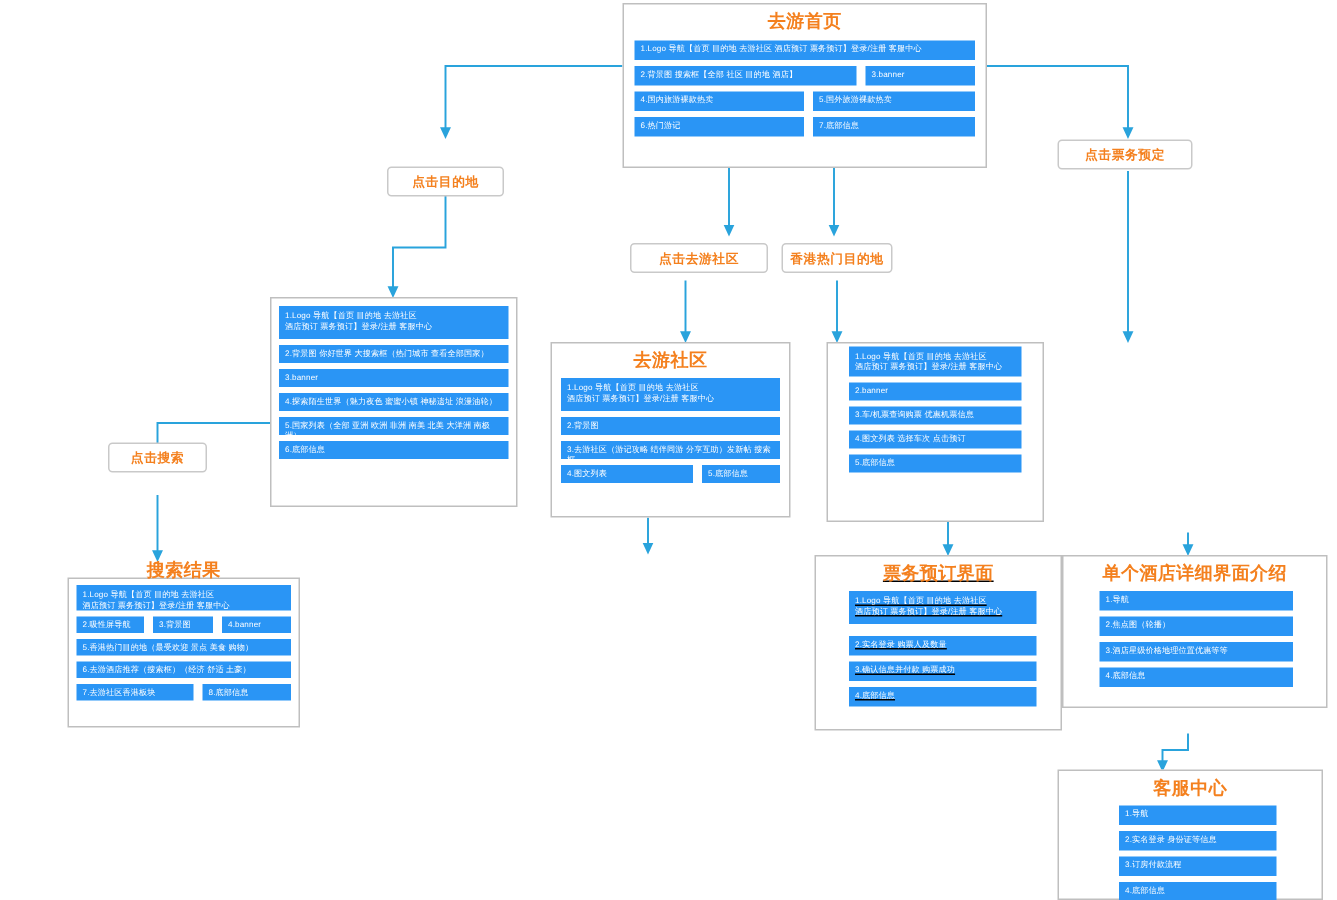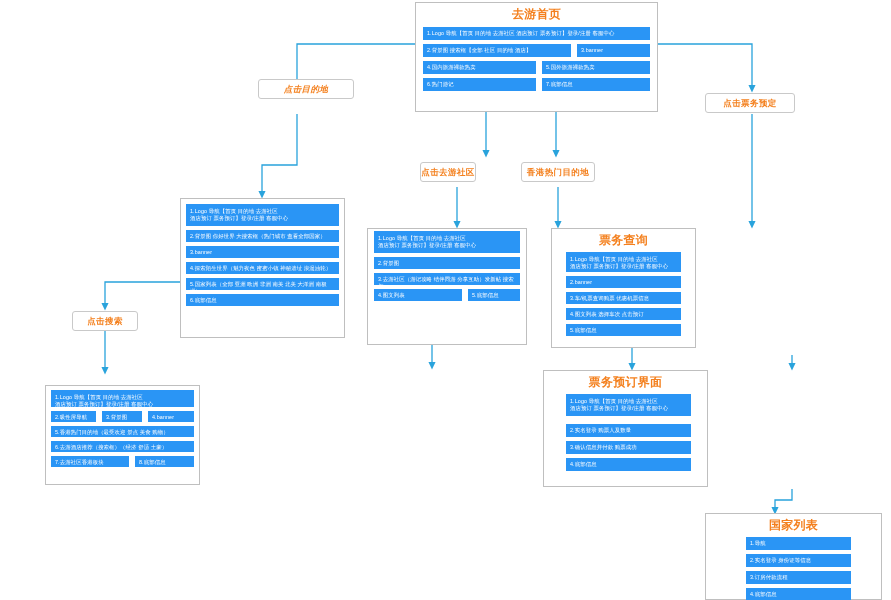--- a/index.html
+++ b/index.html
@@ -139,57 +139,57 @@
         <div class="row" style="width:113px;height:13px;">4.国内旅游裸款热卖</div>
         <div class="row" style="flex:1;height:13px;">5.国外旅游裸款热卖</div>
       </div>
       <div class="flexrow" style="margin-bottom:0;">
         <div class="row" style="width:113px;height:13px;">6.热门游记</div>
         <div class="row" style="flex:1;height:13px;">7.底部信息</div>
       </div>
     </div>
   </div>
 
-  <div class="label-node" style="left:258px; top:79px; width:96px;font-style:italic;">点击目的地</div>
+  <div class="label-node" style="left:258px; top:111px; width:78px;">点击目的地</div>
 
   <div class="label-node" style="left:705px; top:93px; width:90px;">点击票务预定</div>
 
-  <div class="label-node" style="left:420px; top:162px; width:56px;">点击去游社区</div>
+  <div class="label-node" style="left:420px; top:162px; width:92px;">点击去游社区</div>
 
   <div class="label-node" style="left:521px; top:162px; width:74px;">香港热门目的地</div>
 
-  <div class="label-node" style="left:72px; top:311px; width:66px;">点击搜索</div>
+  <div class="label-node" style="left:72px; top:295px; width:66px;">点击搜索</div>
 
   <div class="panel" style="left:180px; top:198px; width:165px; height:140px;">
     <div class="rows" style="padding:5px 5px 5px 5px;">
       <div class="row tall" style="height:22px;">1.Logo 导航【首页 目的地 去游社区
              酒店预订 票务预订】登录/注册 客服中心</div>
       <div class="row" style="height:12px;">2.背景图 你好世界 大搜索框（热门城市 查看全部国家）</div>
       <div class="row" style="height:12px;">3.banner</div>
       <div class="row" style="height:12px;">4.探索陌生世界（魅力夜色 蜜蜜小镇 神秘遗址 浪漫油轮）</div>
       <div class="row" style="height:12px;">5.国家列表（全部 亚洲 欧洲 非洲 南美 北美 大洋洲 南极洲）</div>
       <div class="row" style="height:12px;">6.底部信息</div>
     </div>
   </div>
 
   <div class="panel" style="left:367px; top:228px; width:160px; height:117px;">
+    <div class="panel-title">去游社区</div>
     <div class="rows" style="padding:2px 6px 6px 6px;">
       <div class="row tall" style="height:22px;">1.Logo 导航【首页 目的地 去游社区
              酒店预订 票务预订】登录/注册 客服中心</div>
       <div class="row" style="height:12px;">2.背景图</div>
       <div class="row" style="height:12px;">3.去游社区（游记攻略 结伴同游 分享互助）发新帖 搜索框</div>
       <div class="flexrow" style="margin-bottom:0;">
         <div class="row" style="width:88px;height:12px;">4.图文列表</div>
         <div class="row" style="flex:1;height:12px;">5.底部信息</div>
       </div>
     </div>
   </div>
 
   <div class="panel" style="left:551px; top:228px; width:145px; height:120px;">
-    <div class="panel-title">票务查询</div>
     <div class="rows" style="padding:2px 14px 6px 14px;">
       <div class="row tall" style="height:20px;">1.Logo 导航【首页 目的地 去游社区
 酒店预订 票务预订】登录/注册 客服中心</div>
       <div class="row" style="height:12px;">2.banner</div>
       <div class="row" style="height:12px;">3.车/机票查询购票  优惠机票信息</div>
       <div class="row" style="height:12px;">4.图文列表 选择车次 点击预订</div>
       <div class="row" style="height:12px;">5.底部信息</div>
     </div>
   </div>
 
@@ -204,36 +204,46 @@
         <div class="row" style="flex:1;height:11px;">4.banner</div>
       </div>
       <div class="row" style="height:11px;">5.香港热门目的地（最受欢迎 景点 美食 购物）</div>
       <div class="row" style="height:11px;">6.去游酒店推荐（搜索框）（经济 舒适 土豪）</div>
       <div class="flexrow" style="margin-bottom:0;">
         <div class="row" style="width:78px;height:11px;">7.去游社区香港板块</div>
         <div class="row" style="flex:1;height:11px;">8.底部信息</div>
       </div>
     </div>
   </div>
-
-
-  <div class="panel" style="left:543px; top:370px; width:165px; height:117px;">
+  <div class="panel-title" style="position:absolute;left:45px;top:369px;width:155px;z-index:3;">搜索结果</div>
+
+
+  <div class="panel" style="left:543px; top:370px; width:165px; height:117px;text-decoration:underline;">
     <div class="panel-title">票务预订界面</div>
     <div class="rows" style="padding:2px 16px 6px 22px;">
       <div class="row tall" style="height:22px;">1.Logo 导航【首页 目的地 去游社区
 酒店预订 票务预订】登录/注册 客服中心</div>
       <div class="row" style="height:13px;margin-top:8px;">2.实名登录  购票人及数量</div>
       <div class="row" style="height:13px;">3.确认信息并付款  购票成功</div>
       <div class="row" style="height:13px;">4.底部信息</div>
     </div>
   </div>
 
+  <div class="panel" style="left:708px; top:370px; width:177px; height:102px;">
+    <div class="panel-title">单个酒店详细界面介绍</div>
+    <div class="rows" style="padding:2px 22px 6px 24px;">
+      <div class="row" style="height:13px;">1.导航</div>
+      <div class="row" style="height:13px;">2.焦点图（轮播）</div>
+      <div class="row" style="height:13px;">3.酒店星级价格地理位置优惠等等</div>
+      <div class="row" style="height:13px;">4.底部信息</div>
+    </div>
+  </div>
 
   <div class="panel" style="left:705px; top:513px; width:177px; height:87px;">
-    <div class="panel-title">国家列表</div>
+    <div class="panel-title">客服中心</div>
     <div class="rows" style="padding:2px 30px 6px 40px;">
       <div class="row" style="height:13px;">1.导航</div>
       <div class="row" style="height:13px;">2.实名登录 身份证等信息</div>
       <div class="row" style="height:13px;">3.订房付款流程</div>
       <div class="row" style="height:13px;">4.底部信息</div>
     </div>
   </div>
 
 </div>
 

